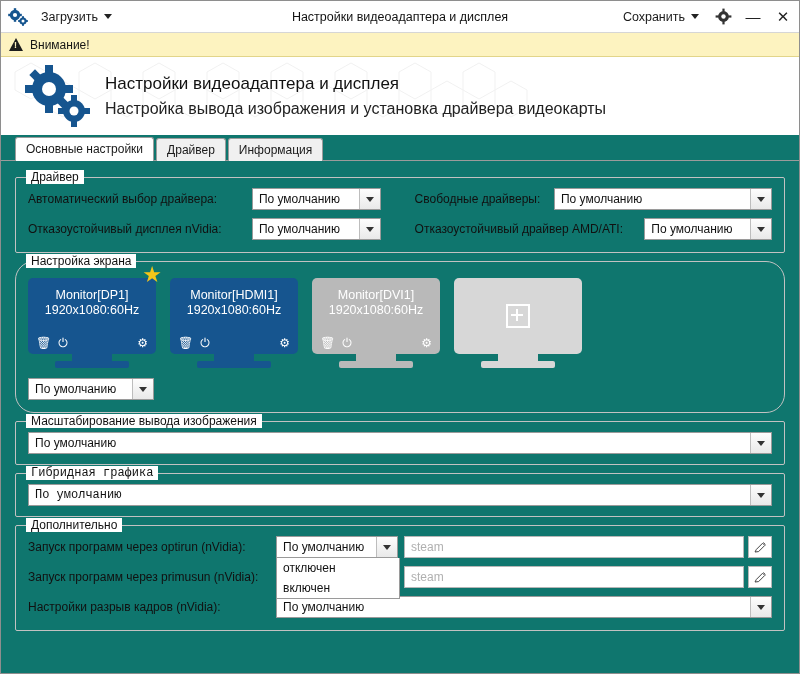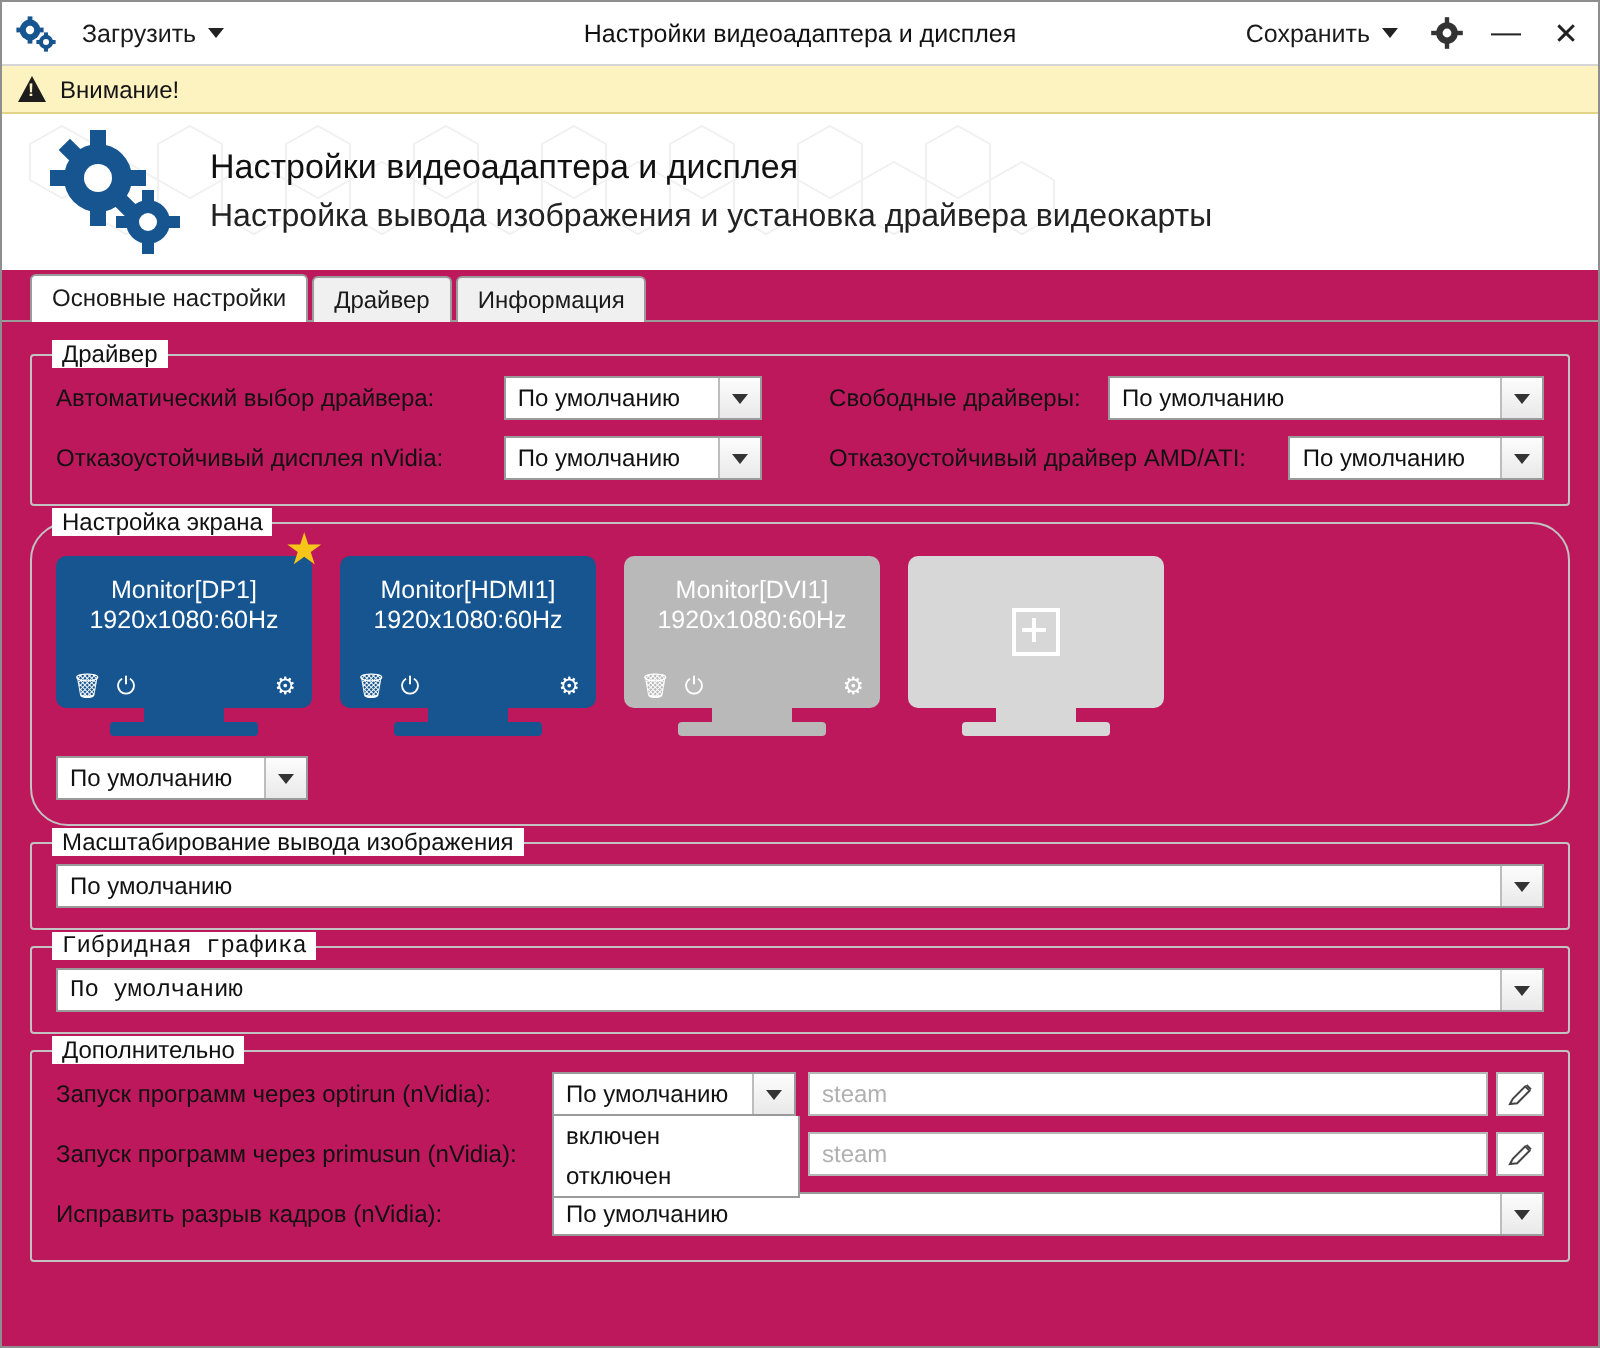--- a/index.html
+++ b/index.html
@@ -11,21 +11,21 @@
     font-family: "Liberation Sans", sans-serif;
     font-size: 12px;
     color: #1a1a1a;
   }
   #app {
     position: relative;
     width: 800px;
     height: 674px;
     box-sizing: border-box;
     border: 1px solid #8e8e8e;
-    background: #be185d;
+    background: #0f766e;
     overflow: hidden;
   }
 
   
   .titlebar {
     height: 32px;
     background: #ffffff;
     border-bottom: 1px solid #d6d6d6;
     display: flex;
     align-items: center;
@@ -576,22 +576,22 @@
       <div class="legend">Дополнительно</div>
 
       <div class="row" style="position:relative">
         <span class="lbl" style="width:248px">Запуск программ через optirun (nVidia):</span>
         <div class="combo" style="width:122px; position:relative">
           <span class="val">По умолчанию</span>
           <span class="arrowbox">
               <i></i>
             </span>
           <div class="dropdown-list" style="top:21px; left:-1px; width:122px">
+            <div class="opt">отключен</div>
             <div class="opt">включен</div>
-            <div class="opt">отключен</div>
           </div>
         </div>
         <div class="textfield" style="flex:1 1 auto; margin-left:6px">
           <span>steam</span>
         </div>
         <div class="editbtn">
           <svg width="13" height="13" viewBox="0 0 13 13">
             <path d="M1 11 L2.4 8.4 L8.6 2.2 L10.8 4.4 L4.6 10.6 Z" fill="none" stroke="#444" stroke-width="1"></path>
             <path d="M9.3 1.5 L11.5 3.7" stroke="#444" stroke-width="1" fill="none"></path>
           </svg>
@@ -606,21 +606,21 @@
         </div>
         <div class="editbtn">
           <svg width="13" height="13" viewBox="0 0 13 13">
             <path d="M1 11 L2.4 8.4 L8.6 2.2 L10.8 4.4 L4.6 10.6 Z" fill="none" stroke="#444" stroke-width="1"></path>
             <path d="M9.3 1.5 L11.5 3.7" stroke="#444" stroke-width="1" fill="none"></path>
           </svg>
         </div>
       </div>
 
       <div class="row">
-        <span class="lbl" style="width:248px">Исправить разрыв кадров (nVidia):</span>
+        <span class="lbl" style="width:248px">Настройки разрыв кадров (nVidia):</span>
         <div class="combo" style="flex:1 1 auto">
           <span class="val">По умолчанию</span>
           <span class="arrowbox">
               <i></i>
             </span>
         </div>
       </div>
     </div>
 
   </div>

